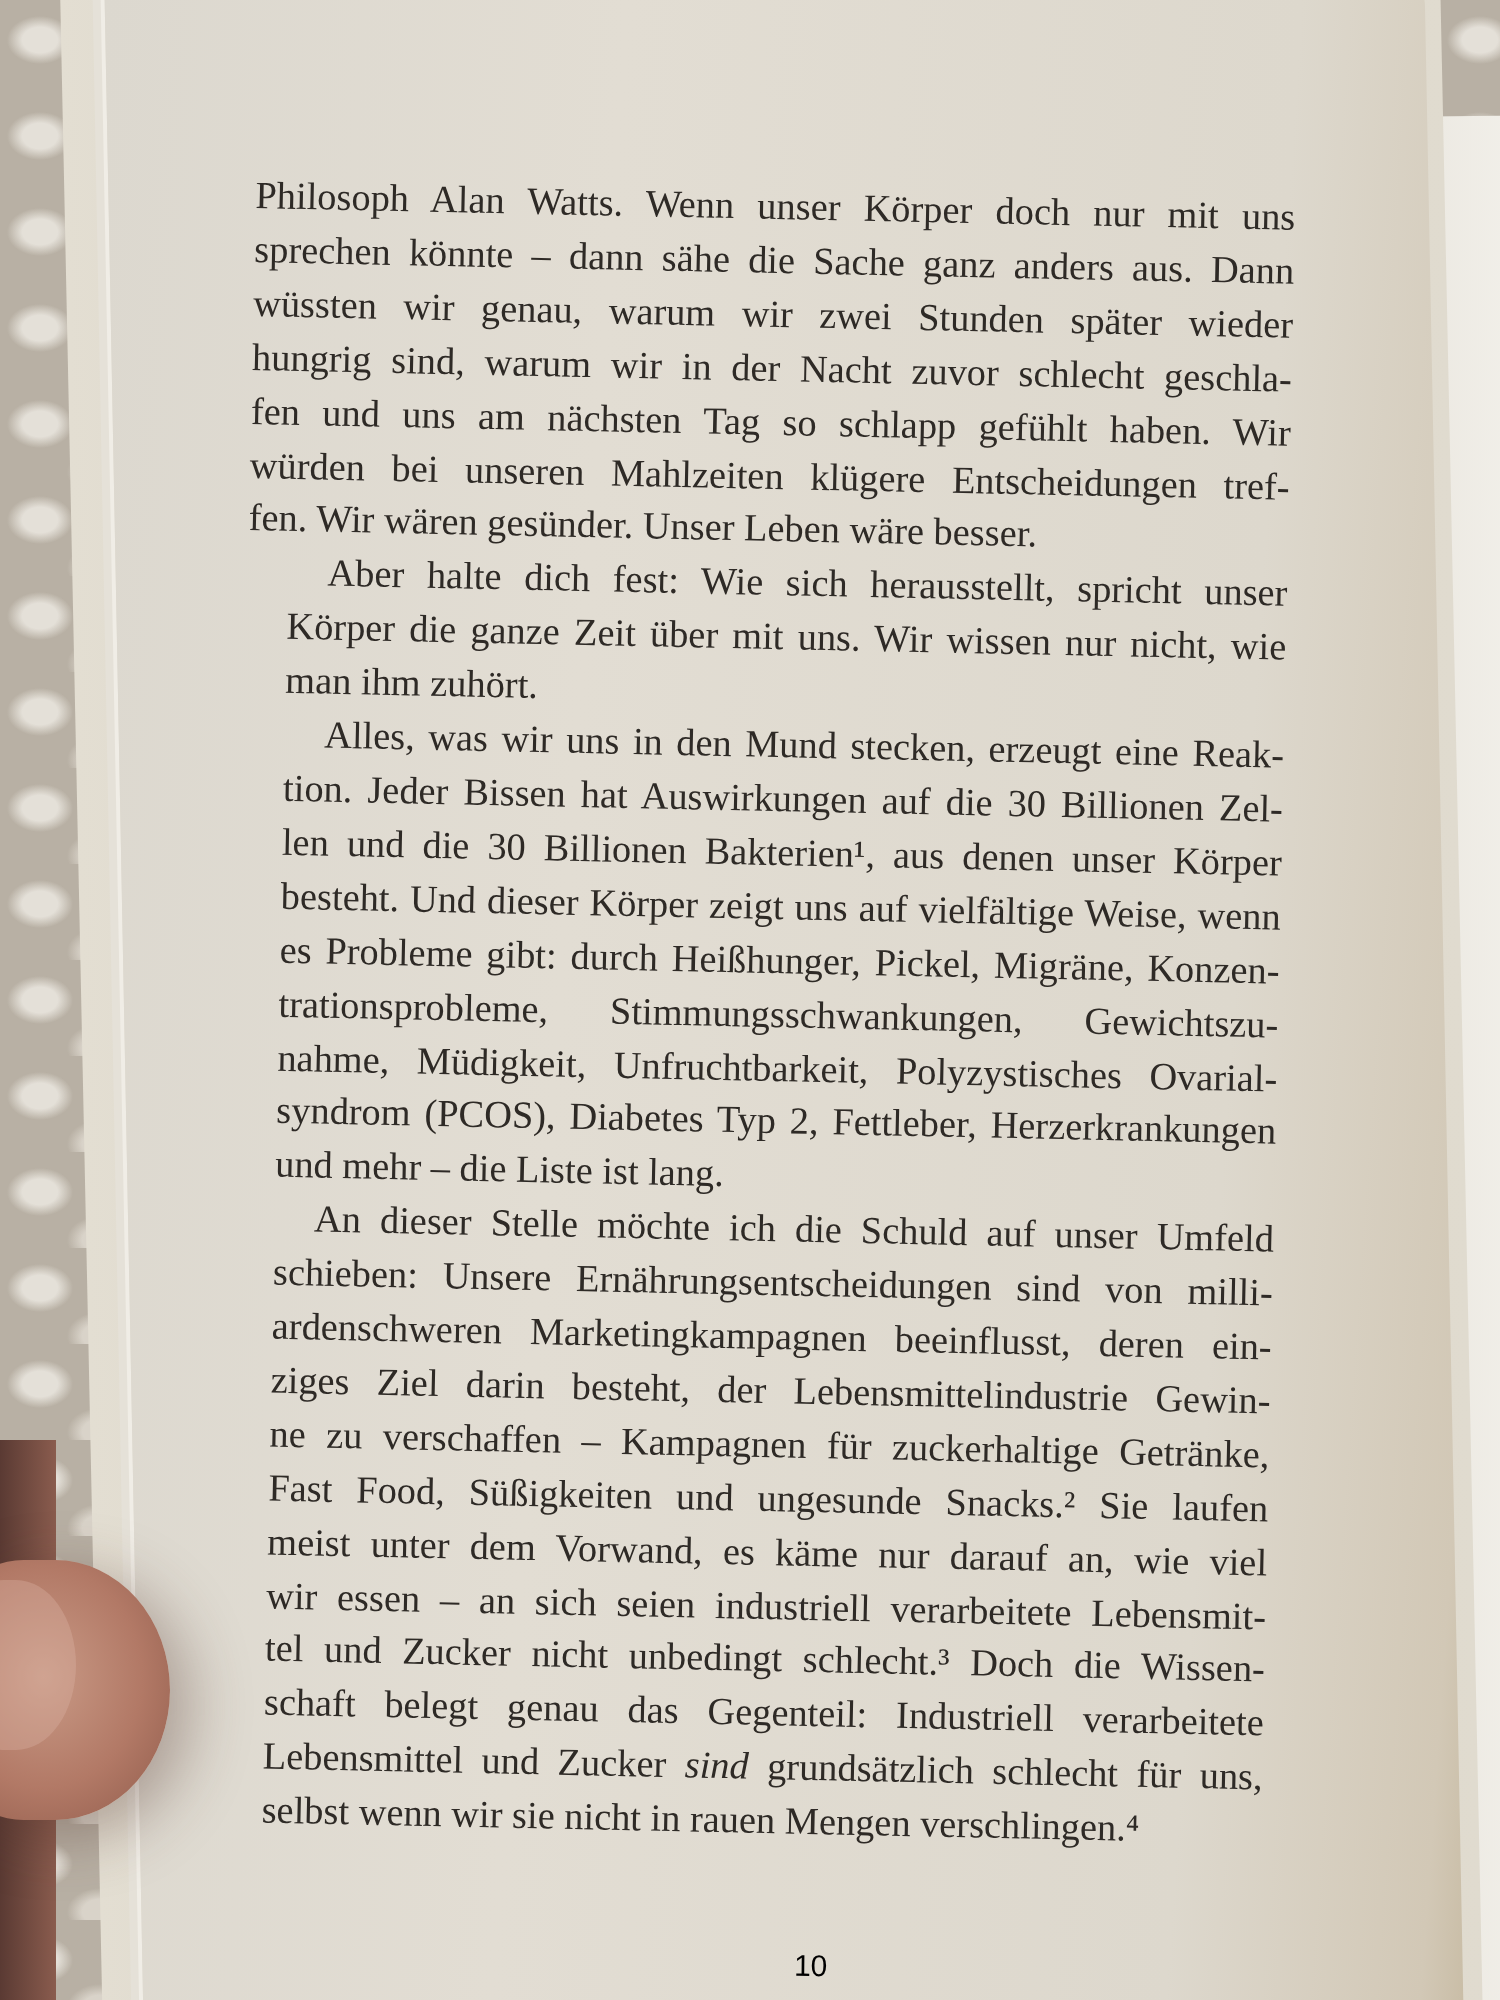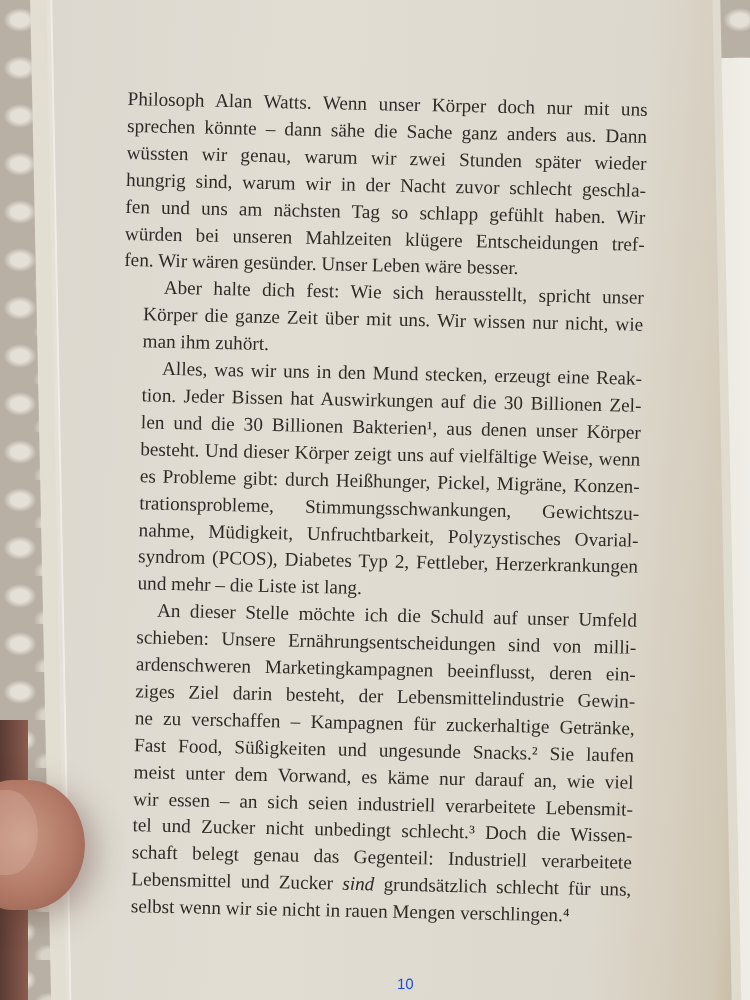--- a/index.html
+++ b/index.html
@@ -45,21 +45,21 @@
     transform-origin: 0 0;
   }
   .text-block p { margin: 0; text-indent: 0; }
   .text-block p.indent { text-indent: 20px; }
   .line { display: block; text-align: justify; text-align-last: justify; white-space: nowrap; }
   .line.last { text-align-last: left; }
   em { font-style: italic; }
   .page-number {
     position: absolute; left: 397px; top: 975px;
     font-family: "Liberation Sans", "DejaVu Sans", sans-serif;
-    font-size: 15px; color: #1d4ed8;
+    font-size: 15px; color: #000000;
     transform: rotate(0.6deg);
   }
   .thumb {
     position: absolute; left: -30px; top: 780px; width: 115px; height: 130px;
     background: radial-gradient(ellipse at 45% 45%, #c99a86 0%, #b27966 55%, #8e5a4a 100%);
     border-radius: 40% 55% 55% 40%;
     box-shadow: 10px 8px 30px rgba(80,50,40,0.35);
   }
   .thumbnail-nail {
     position: absolute; left: 8px; top: 10px; width: 60px; height: 85px;

